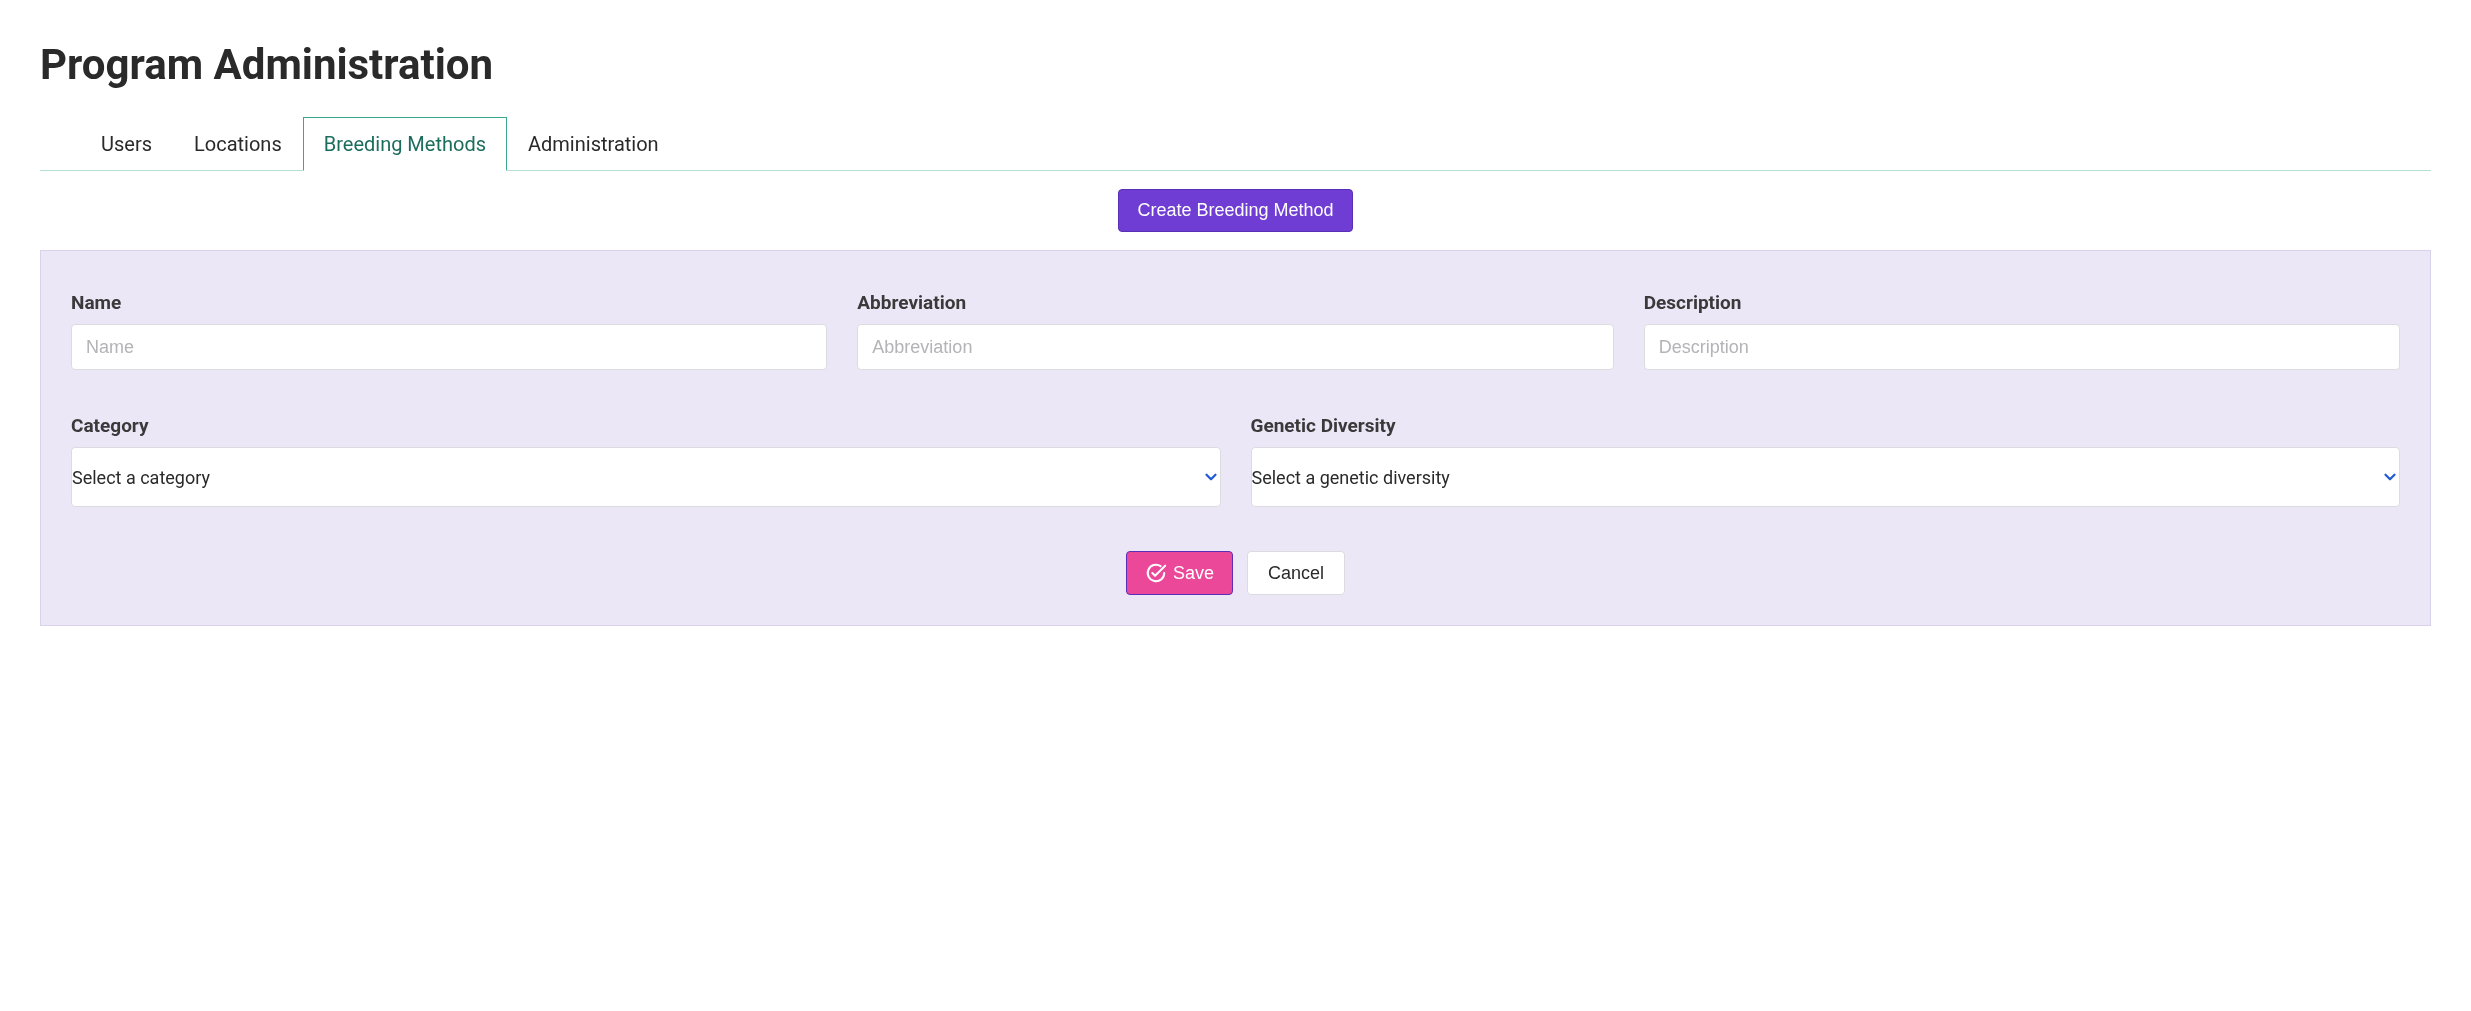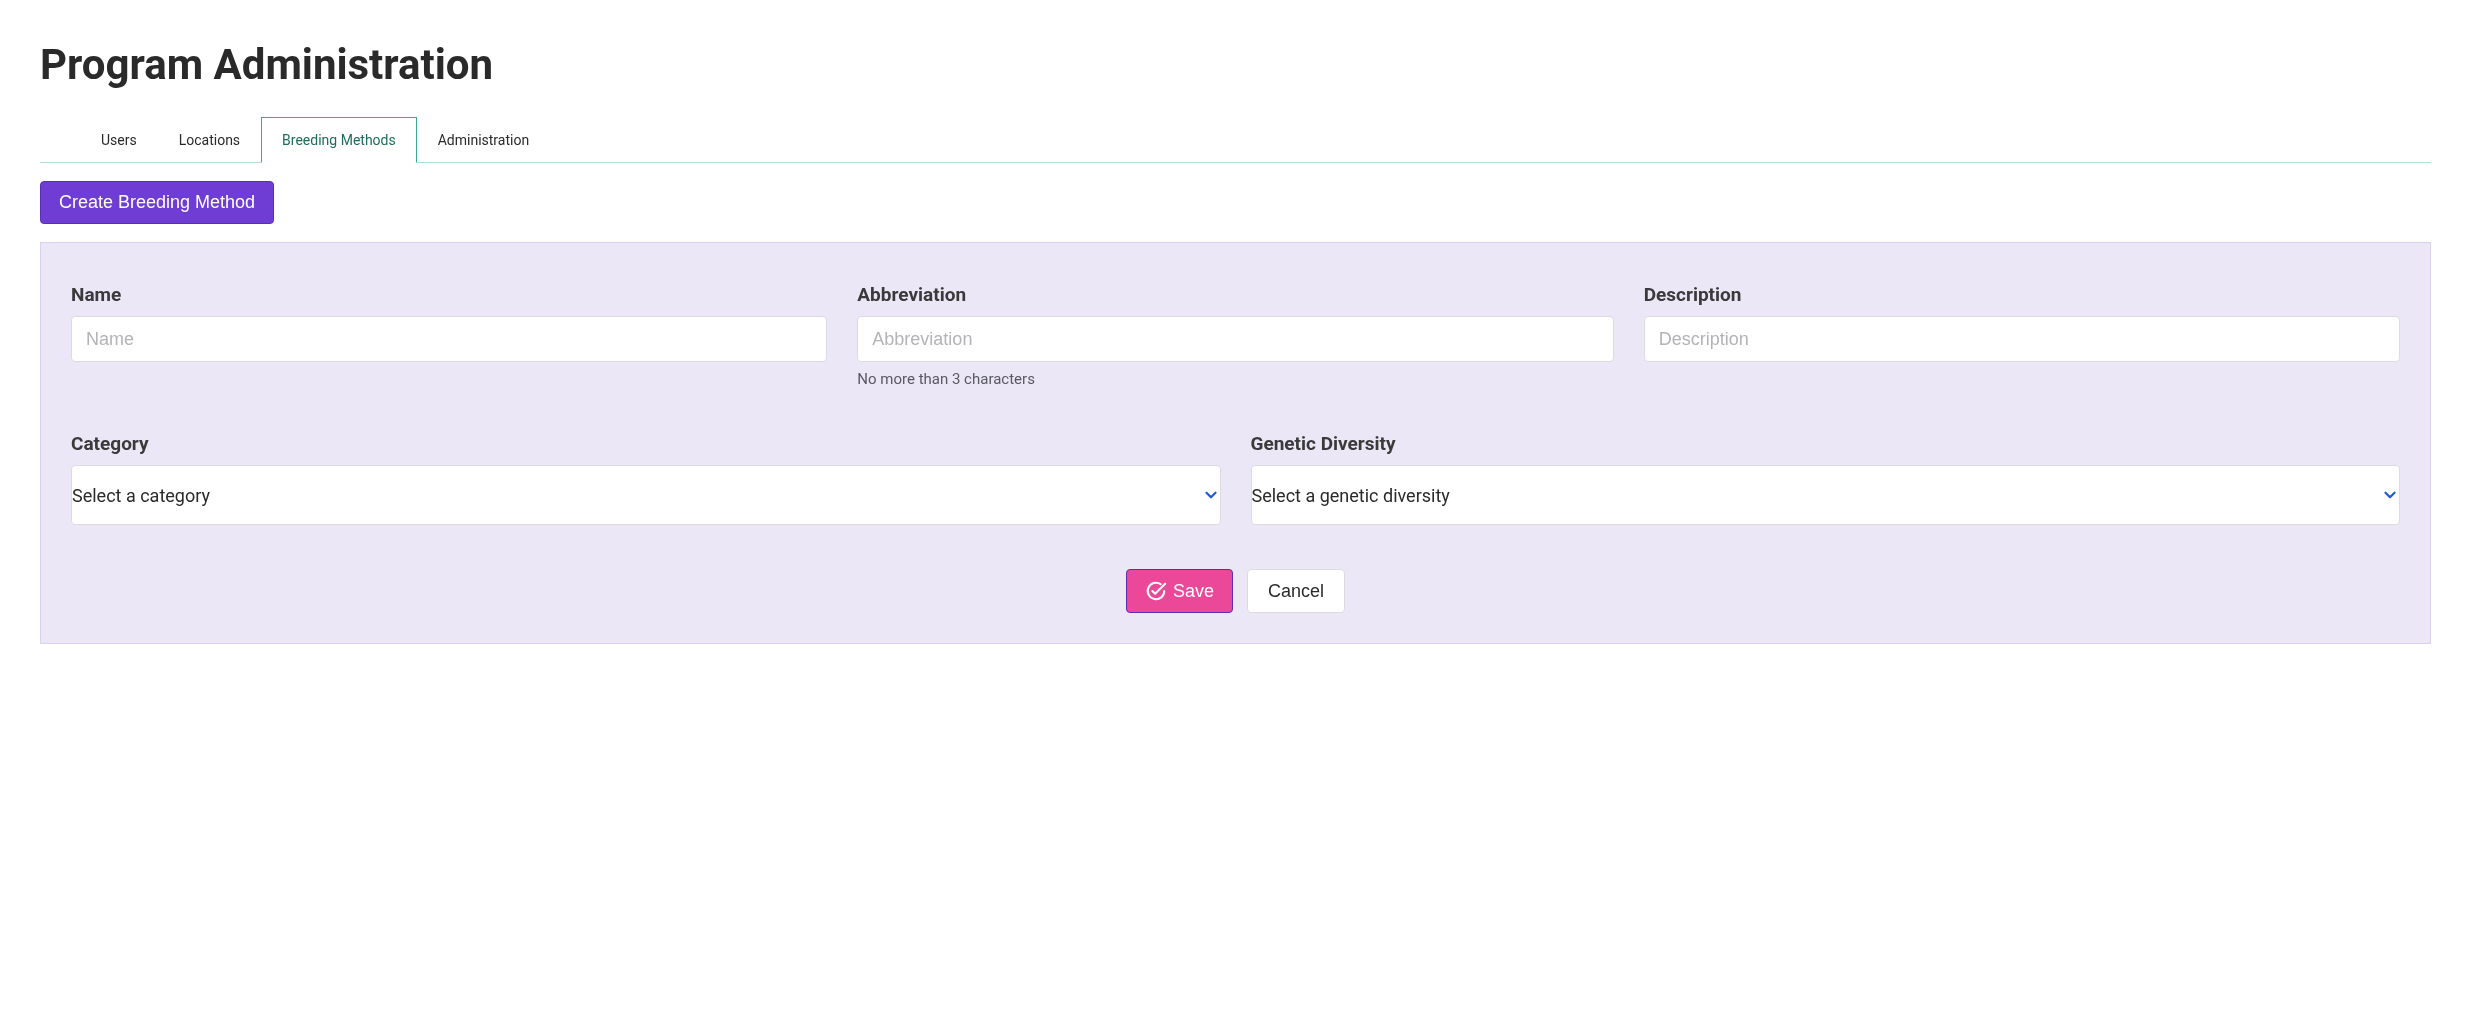--- a/index.html
+++ b/index.html
@@ -19,37 +19,37 @@
       color: #2a2a2a;
       margin-bottom: 28px;
     }
     .tabs {
       display: flex;
       border-bottom: 1px solid #b5ded4;
       padding-left: 40px;
     }
     .tab {
       padding: 14px 20px;
-      font-size: 14px;
+      font-size: 20px;
       color: #2a2a2a;
       cursor: pointer;
       border: 1px solid transparent;
       border-bottom: none;
       position: relative;
     }
     .tab.active {
       color: #1d6d5e;
       border: 1px solid #3aa88f;
       border-bottom: 1px solid #ffffff;
       margin-bottom: -1px;
       background: #ffffff;
     }
     .action-bar {
       display: flex;
-      justify-content: flex-start;
+      justify-content: center;
       margin-top: 18px;
       margin-bottom: 18px;
     }
     .btn-primary {
       background: #6f3dd4;
       color: #ffffff;
       border: 1px solid #5a2fb8;
       padding: 10px 18px;
       font-size: 18px;
       border-radius: 4px;
@@ -172,21 +172,20 @@
 <div class="form-panel">
 
   <div class="form-row">
     <div class="form-col">
       <label class="form-label">Name</label>
       <input class="form-input" type="text" placeholder="Name" style="">
     </div>
     <div class="form-col">
       <label class="form-label">Abbreviation</label>
       <input class="form-input" type="text" placeholder="Abbreviation" style="">
-      <div class="form-help">No more than 3 characters</div>
     </div>
     <div class="form-col">
       <label class="form-label">Description</label>
       <input class="form-input" type="text" placeholder="Description" style="">
     </div>
   </div>
 
   <div class="form-row">
     <div class="form-col half">
       <label class="form-label">Category</label>

